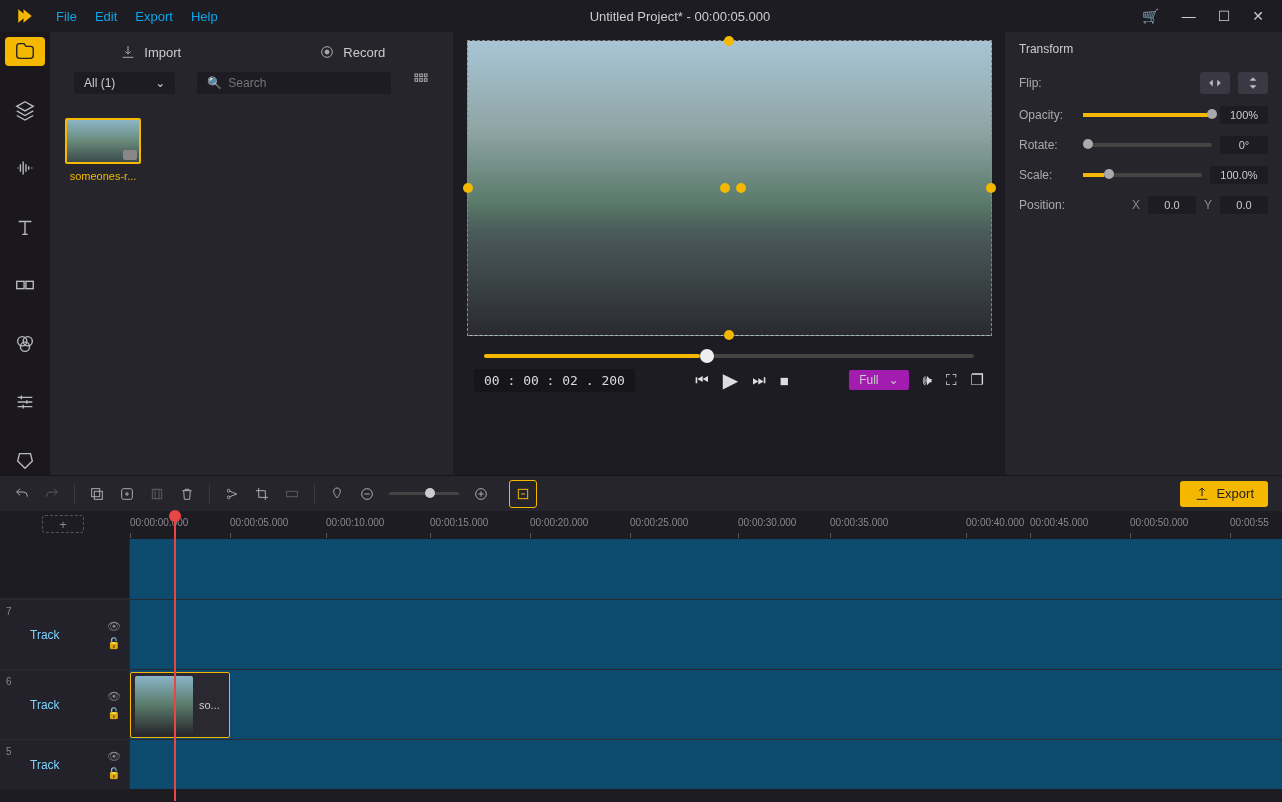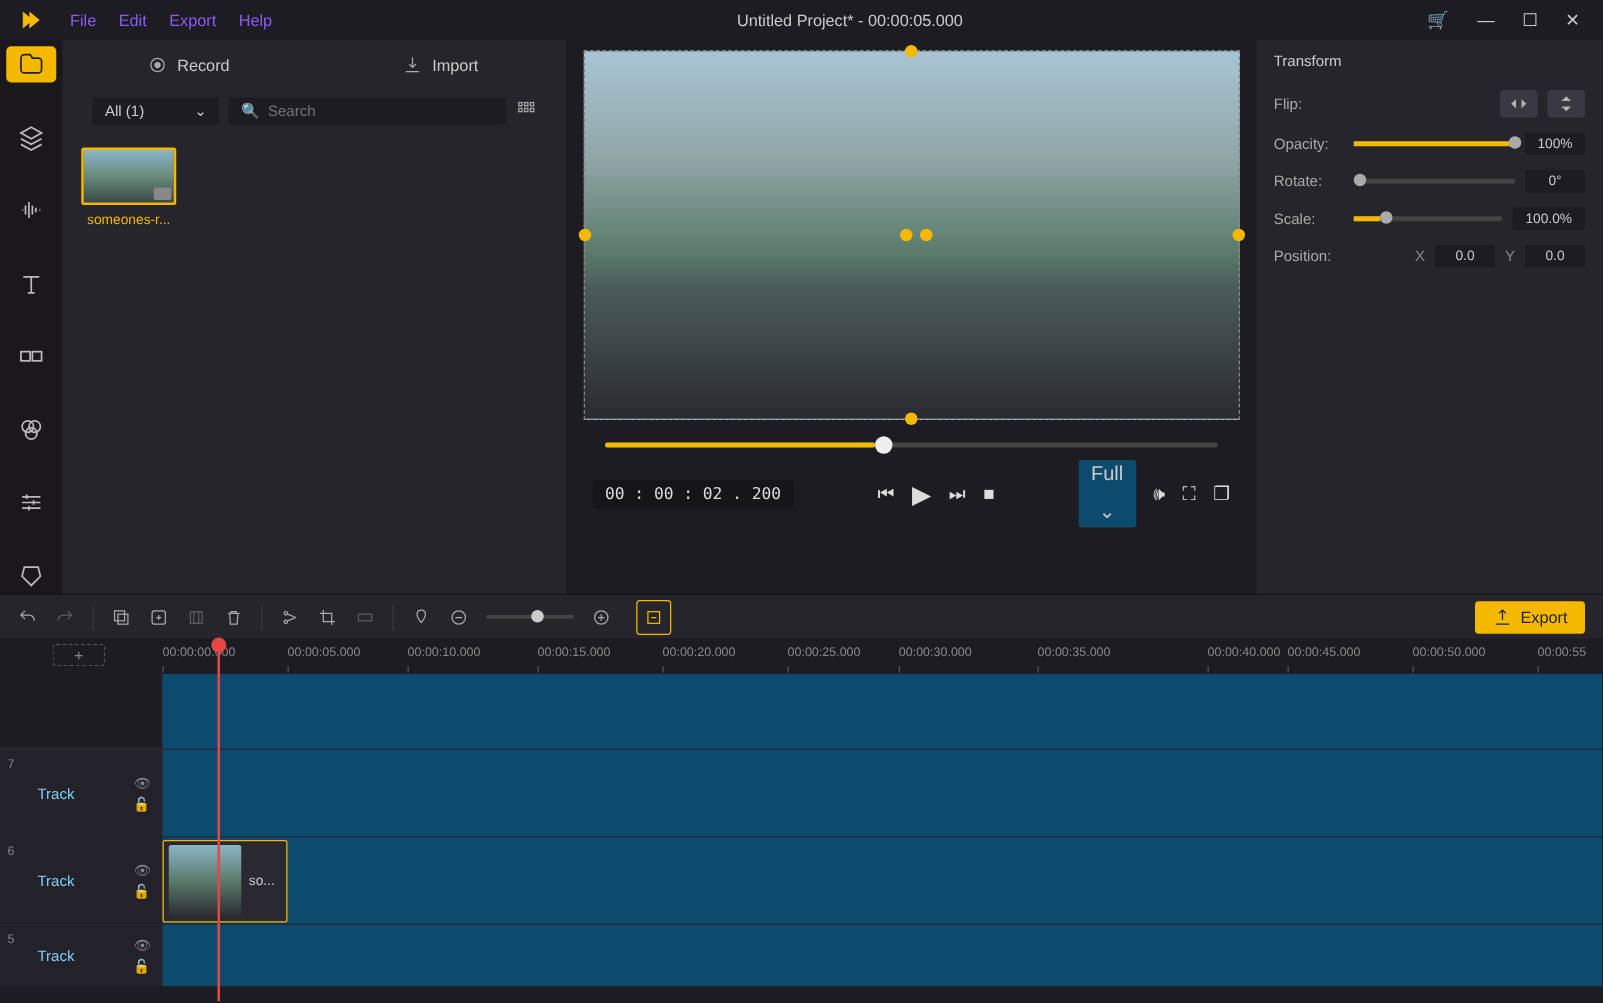--- a/index.html
+++ b/index.html
@@ -10,63 +10,63 @@
   font-size: 12px; color: #ccc;
   overflow: hidden;
 }
 .titlebar {
   height: 32px; display: flex; align-items: center;
   background: #1e1c23;
 }
 .logo { width: 50px; display:flex; align-items:center; justify-content:center;}
 .logo svg{width:18px;height:18px;}
 .menus { display: flex; gap: 18px; padding-left:6px;}
-.menu-item { color: #8b5cf6; cursor: pointer; font-size:13px;}
+.menu-item { color: #0ea5e9; cursor: pointer; font-size:13px;}
 .title-text { flex: 1; text-align: center; color: #ccc; font-size:13px;}
 .win-icons { display: flex; align-items: center; gap:22px; padding-right:18px;}
 .win-icons span { color:#ccc; font-size:14px;}
 .cart { color:#f4b800; font-size:15px;}
 .main-area { display: flex; height: 443px; }
 .side-rail {
   width: 50px; background: #1a181d;
   display: flex; flex-direction: column; align-items: center;
   gap: 30px; padding-top: 5px;
 }
 .rail-btn { width:40px;height:40px;display:flex;align-items:center;justify-content:center;border-radius:4px;}
 .rail-btn.active { background:#f4b800; }
 .rail-btn svg{width:22px;height:22px;stroke:#bbb;fill:none;stroke-width:1.5;}
 .rail-btn.active svg{stroke:#222;}
 .media-panel {
   width: 403px; background: #27252c;
   display:flex; flex-direction:column;
 }
 .tab-row { height:40px; display:flex; }
 .tab-top { flex:1; display:flex; align-items:center; justify-content:center; gap:8px; color:#ccc; cursor:pointer; font-size:13px;}
-.filter-row { height:34px; display:flex; align-items:center; padding:0 24px; gap:8px;}
+.filter-row { height:34px; display:flex; align-items:flex-start; padding:0 24px; gap:22px;}
 .dropdown { background:#1e1c23; padding:4px 10px; border-radius:3px; display:flex; align-items:center; gap:40px; font-size:12px;}
 .search-box { flex:1; background:#1e1c23; padding:4px 10px; border-radius:3px; display:flex; align-items:center; gap:6px;color:#888;}
 .search-box input{background:transparent;border:none;color:#ccc;outline:none;width:100%;font-size:12px;}
 .grid-icon{}
 .media-grid{padding:12px;display:flex;gap:12px;flex-wrap:wrap;}
 .media-item{width:82px;display:flex;flex-direction:column;align-items:center;gap:6px;}
 .thumb{width:76px;height:46px;border:2px solid #f4b800;background:linear-gradient(180deg,#8ab5c8 0%,#6a8a7a 50%,#3a4a4a 100%);border-radius:2px;position:relative;}
 .thumb-ico{position:absolute;bottom:2px;right:2px;width:14px;height:10px;background:#888;border-radius:2px;}
 .media-name{font-size:11px;color:#f4b800;text-align:center;max-width:80px;overflow:hidden;text-overflow:ellipsis;white-space:nowrap;}
 .preview-panel { flex:1; background:#1e1c23; display:flex;flex-direction:column;align-items:center;padding:8px 0;}
 .preview-frame { width:525px;height:296px;border:1px dashed #888;position:relative;background:linear-gradient(180deg,#a8c5d5 0%,#8fa5a5 30%,#5a7a6a 55%,#4a5a5a 65%,#2a2a2f 100%);}
 .handle{position:absolute;width:10px;height:10px;background:#f4b800;border-radius:50%;}
 .preview-controls{width:510px;margin-top:18px;display:flex;flex-direction:column;gap:10px;align-items:center;}
 .seek-track{width:490px;height:4px;background:#444;position:relative;border-radius:2px;}
 .seek-fill{position:absolute;left:0;height:100%;background:#f4b800;border-radius:2px;}
 .seek-knob{position:absolute;top:-5px;width:14px;height:14px;background:#eee;border-radius:50%;}
 .control-row{width:510px;display:flex;align-items:center;gap:14px;}
 .timecode{background:#15151a;padding:4px 10px;font-family:monospace;font-size:13px;color:#ddd;border-radius:2px;}
 .play-icons{display:flex;align-items:center;gap:14px;margin-left:auto;margin-right:auto;}
 .play-icons span,.control-row .ctl-ic{color:#ddd;font-size:15px;cursor:pointer;}
-.size-sel{background:#0c4a6e;padding:3px 10px;font-size:16px;border-radius:2px;display:flex;align-items:center;gap:10px;flex-direction:column;}
+.size-sel{background:#a21caf;padding:3px 10px;font-size:12px;border-radius:2px;display:flex;align-items:center;gap:10px;}
 .props-panel{width:277px;background:#27252c;display:flex;flex-direction:column;}
 .prop-tabs{height:40px;display:flex;align-items:flex-end;justify-content:center;gap:40px;border-bottom:1px solid #1e1c23;}
 .prop-tab{padding-bottom:8px;font-size:13px;color:#ccc;cursor:pointer;border-bottom:2px solid transparent;}
 .prop-tab.active{color:#f4b800;border-bottom:2px solid #f4b800;}
 .section-title{padding:10px 14px;font-size:12px;color:#ccc;}
 .prop-row{display:flex;align-items:center;padding:6px 14px;gap:8px;}
 .prop-label{width:56px;font-size:12px;color:#aaa;}
 .flip-btn{width:30px;height:22px;background:#3a3842;display:flex;align-items:center;justify-content:center;border-radius:3px;}
 .mini-slider{flex:1;height:4px;background:#444;position:relative;border-radius:2px;}
 .mini-slider-fill{position:absolute;left:0;height:100%;background:#f4b800;}
@@ -171,30 +171,30 @@
         <svg viewBox="0 0 24 24">
           <path d="M6 4h12l2 8-8 8-8-8z"></path>
         </svg>
       </div>
   </div>
 
   <div class="media-panel">
     <div class="tab-row">
       <div class="tab-top">
         <svg class="ico" viewBox="0 0 24 24">
+            <path d="M12 3v12m0 0l-4-4m4 4l4-4M4 20h16"></path>
+          </svg>
+        <span>Import</span>
+      </div>
+      <div class="tab-top">
+        <svg class="ico" viewBox="0 0 24 24">
             <circle cx="12" cy="12" r="8"></circle>
             <circle cx="12" cy="12" r="3" fill="#aaa"></circle>
           </svg>
         <span>Record</span>
-      </div>
-      <div class="tab-top">
-        <svg class="ico" viewBox="0 0 24 24">
-            <path d="M12 3v12m0 0l-4-4m4 4l4-4M4 20h16"></path>
-          </svg>
-        <span>Import</span>
       </div>
     </div>
     <div class="filter-row">
       <div class="dropdown">
         <span>All (1)</span>
           <span>⌄</span>
       </div>
       <div class="search-box">
         <span>🔍</span>
         <input placeholder="Search" style="">
@@ -395,21 +395,21 @@
   <div class="ruler">
     <div class="add-track">+</div>
     <div id="ticks"></div>
     <div class="playhead" style="left:174px"></div>
   <div class="tick" style="left: 130px;">00:00:00.000</div>
       <div class="tick" style="left: 230px;">00:00:05.000</div>
       <div class="tick" style="left: 326px;">00:00:10.000</div>
       <div class="tick" style="left: 430px;">00:00:15.000</div>
       <div class="tick" style="left: 530px;">00:00:20.000</div>
       <div class="tick" style="left: 630px;">00:00:25.000</div>
-      <div class="tick" style="left: 719px;">00:00:30.000</div>
+      <div class="tick" style="left: 738px;">00:00:30.000</div>
       <div class="tick" style="left: 830px;">00:00:35.000</div>
       <div class="tick" style="left: 966px;">00:00:40.000</div>
       <div class="tick" style="left: 1030px;">00:00:45.000</div>
       <div class="tick" style="left: 1130px;">00:00:50.000</div>
       <div class="tick" style="left: 1230px;">00:00:55</div>
     </div>
   <div class="tracks-area">
     <div class="track-row small" style="border-top:none">
       <div class="track-header" style="background:#1e1c23;border-bottom:1px solid #2a2831"></div>
       <div class="track-content"></div>

